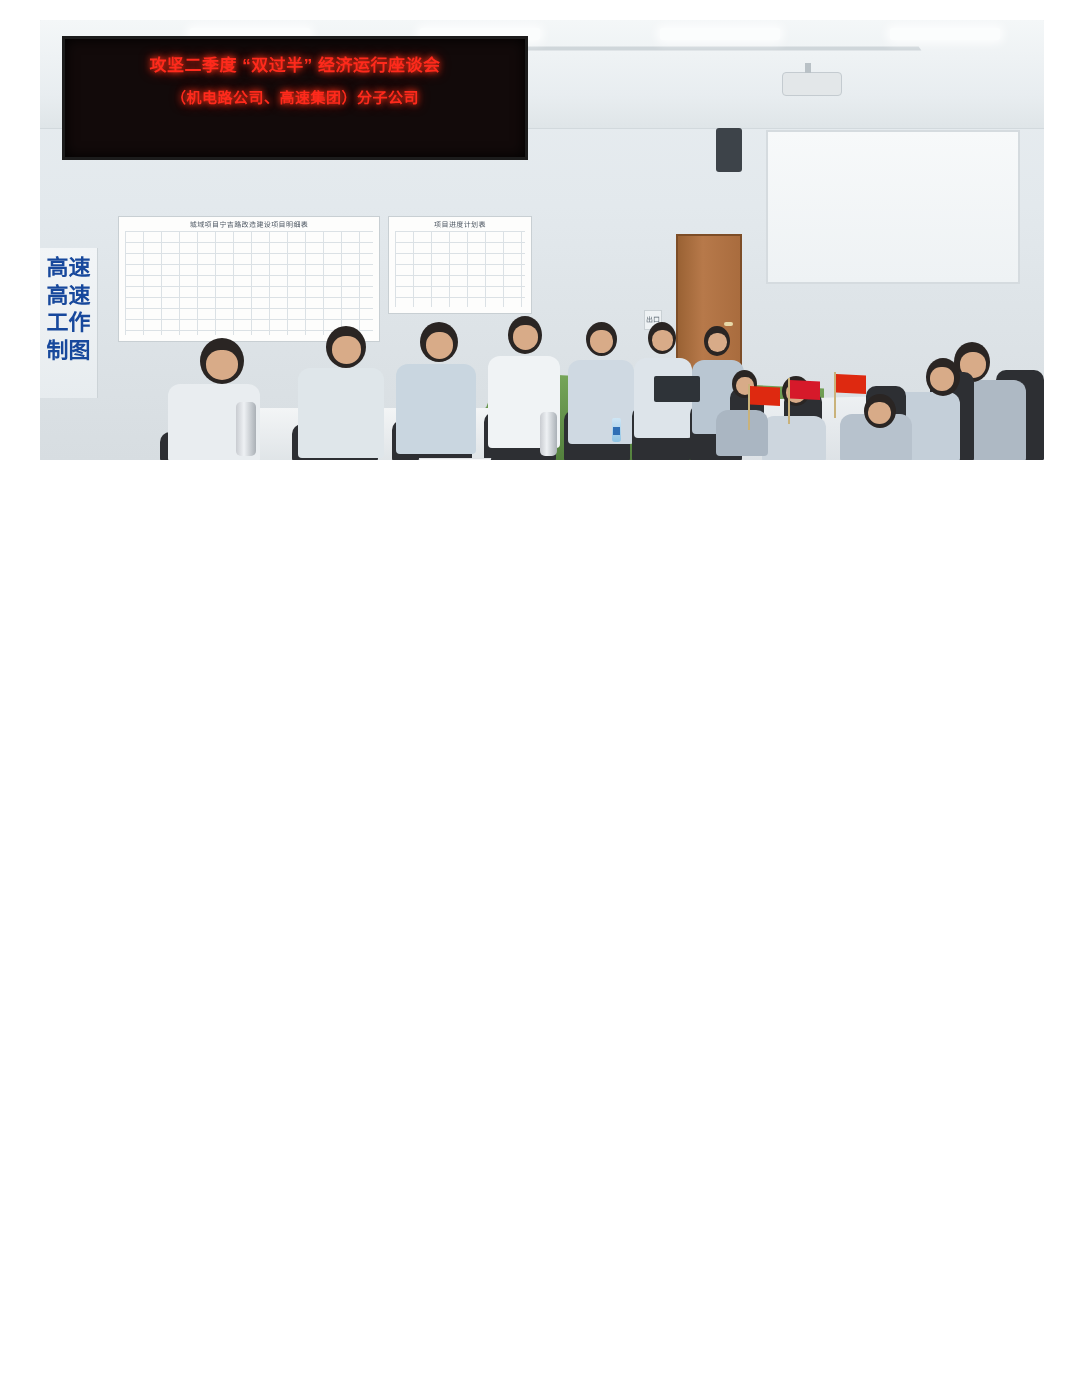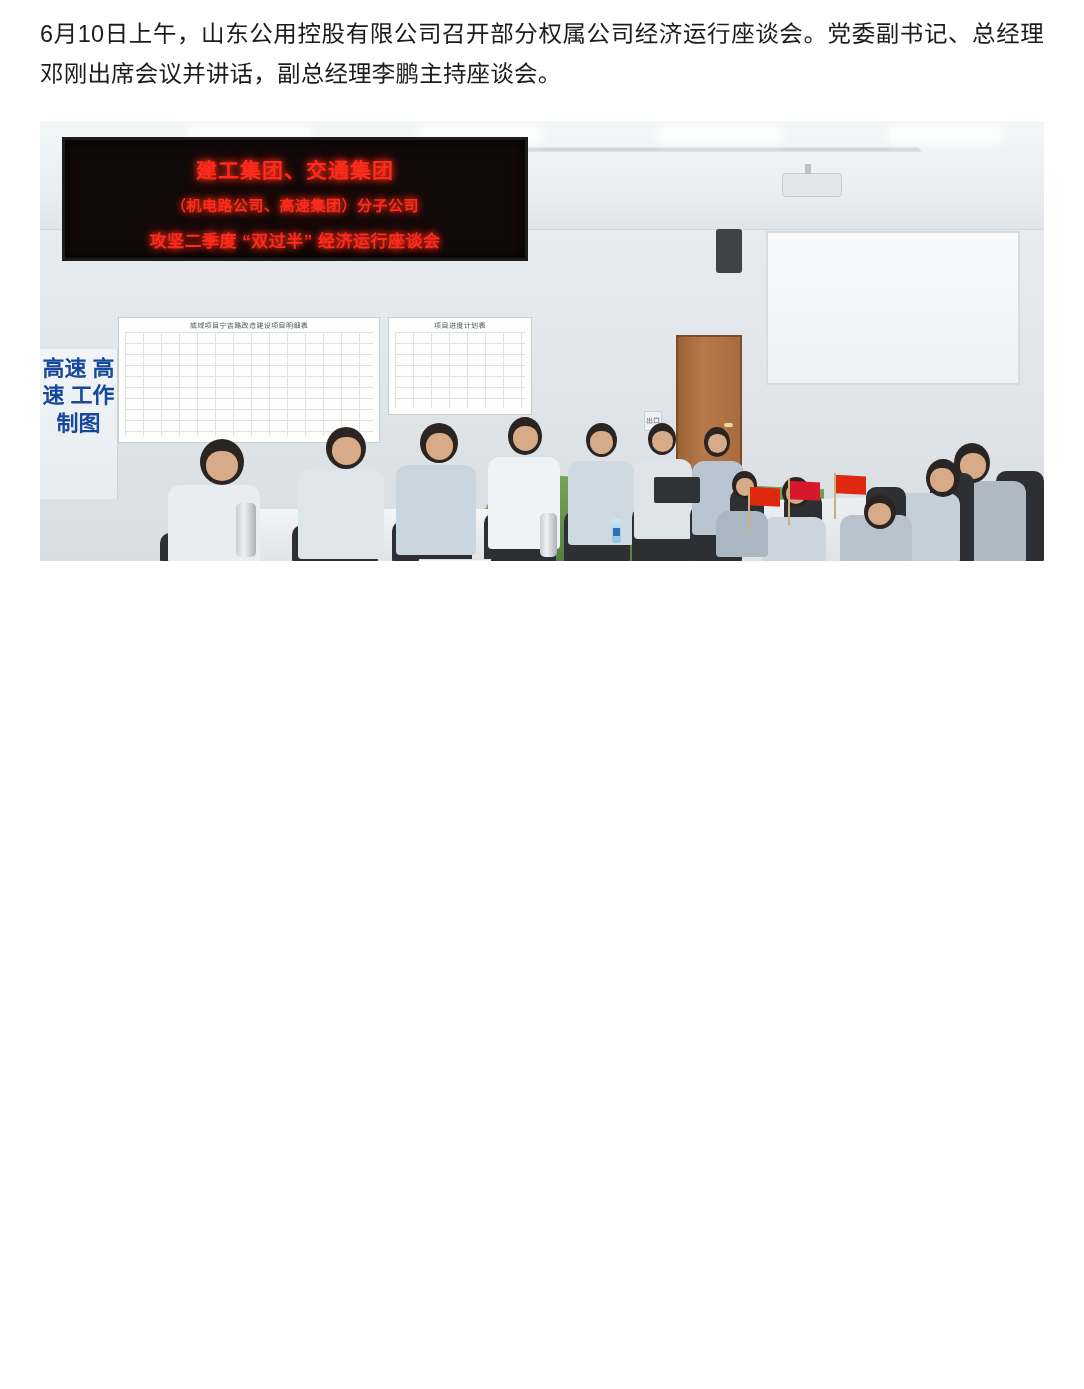--- a/index.html
+++ b/index.html
@@ -87,21 +87,21 @@
     text-shadow: 0 0 6px #ff3b22, 0 0 12px #b11000;
     white-space: nowrap;
     text-align: center;
   }
   .led-line.l1 { font-size: 21px; margin-top: 14px; letter-spacing: 1px; }
   .led-line.l2 { font-size: 15px; margin-top: 10px; letter-spacing: .5px; }
   .led-line.l3 { font-size: 17px; margin-top: 12px; letter-spacing: .5px; }
 
   
   .poster-left {
-    position: absolute; left: 0; top: 228px; width: 78px; height: 150px;
+    position: absolute; left: 0; top: 228px; width: 58px; height: 150px;
     background: linear-gradient(180deg, #f2f5f7, #e7ecef);
     border-right: 1px solid #ccd3d7;
     color: #17489c; font-weight: 700; font-size: 22px;
     line-height: 1.25; text-align: center; padding-top: 6px; box-sizing: border-box;
   }
   
   .board {
     position: absolute; background: #fdfdfc; border: 1px solid #c8cfd3;
   }
   .board-title {
@@ -210,38 +210,36 @@
   .paper {
     position: absolute; background: #f6f7f8; border: 1px solid #dfe2e5;
     transform: skewX(-12deg);
   }
 </style>
 </head>
 <body>
 
 <div class="article">
 
-  <p class="para">6月10日上午，山东公用控股有限公司召开部分权属公司经济运行座谈会。党委副书记、总经理邓刚出席会议并讲话，副总经理李鹏主持座谈会。</p>
 
   <figure class="photo-figure">
     <div class="photo">
       <div class="wall"></div>
       <div class="ceiling">
         <div class="ceiling-strip"></div>
         <div class="ceiling-light" style="left:150px;width:120px;"></div>
         <div class="ceiling-light" style="left:380px;width:120px;"></div>
         <div class="ceiling-light" style="left:620px;width:120px;"></div>
         <div class="ceiling-light" style="left:850px;width:110px;"></div>
       </div>
       <div class="projector"></div>
 
       <div class="led">
-        <div class="led-line l1">建工集团、交通集团</div>
+        <div class="led-line l3">攻坚二季度 “双过半” 经济运行座谈会</div>
         <div class="led-line l2">（机电路公司、高速集团）分子公司</div>
-        <div class="led-line l3">攻坚二季度 “双过半” 经济运行座谈会</div>
       </div>
 
       <div class="poster-left">高速 高速 工作 制图</div>
 
       <div class="board b1">
         <div class="board-title">城域项目宁吉路改造建设项目明细表</div>
         <div class="grid"></div>
       </div>
       <div class="board b2">
         <div class="board-title">项目进度计划表</div>

